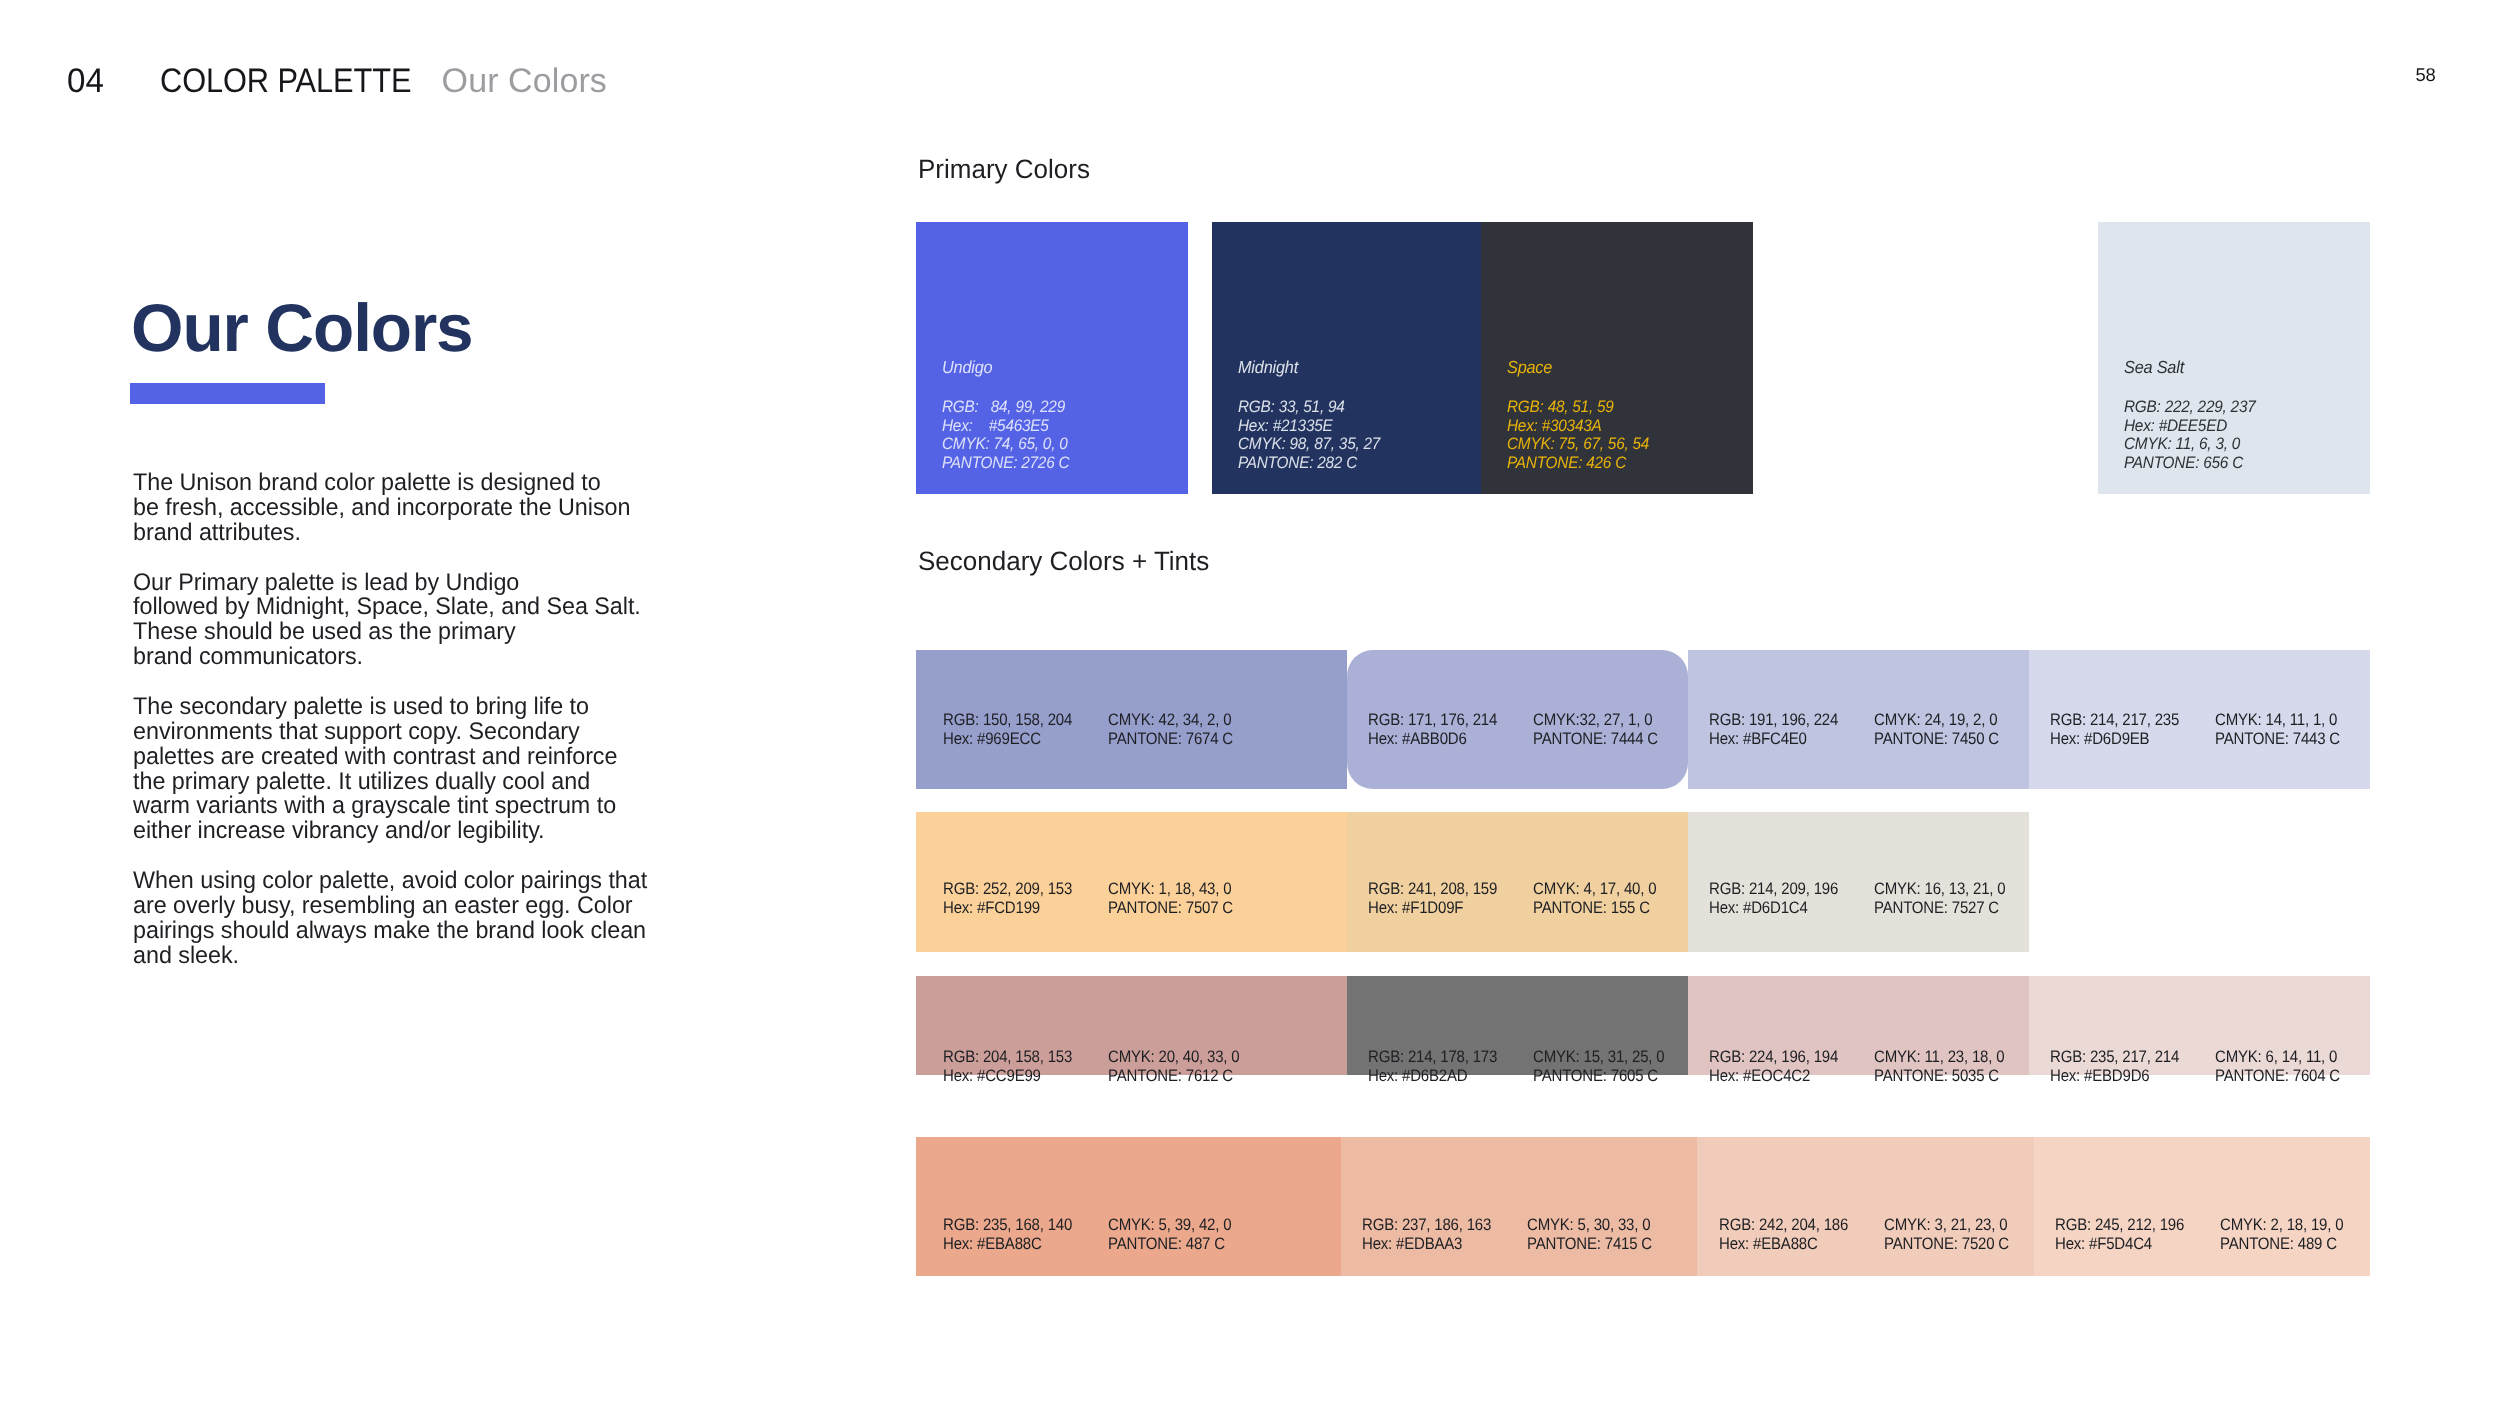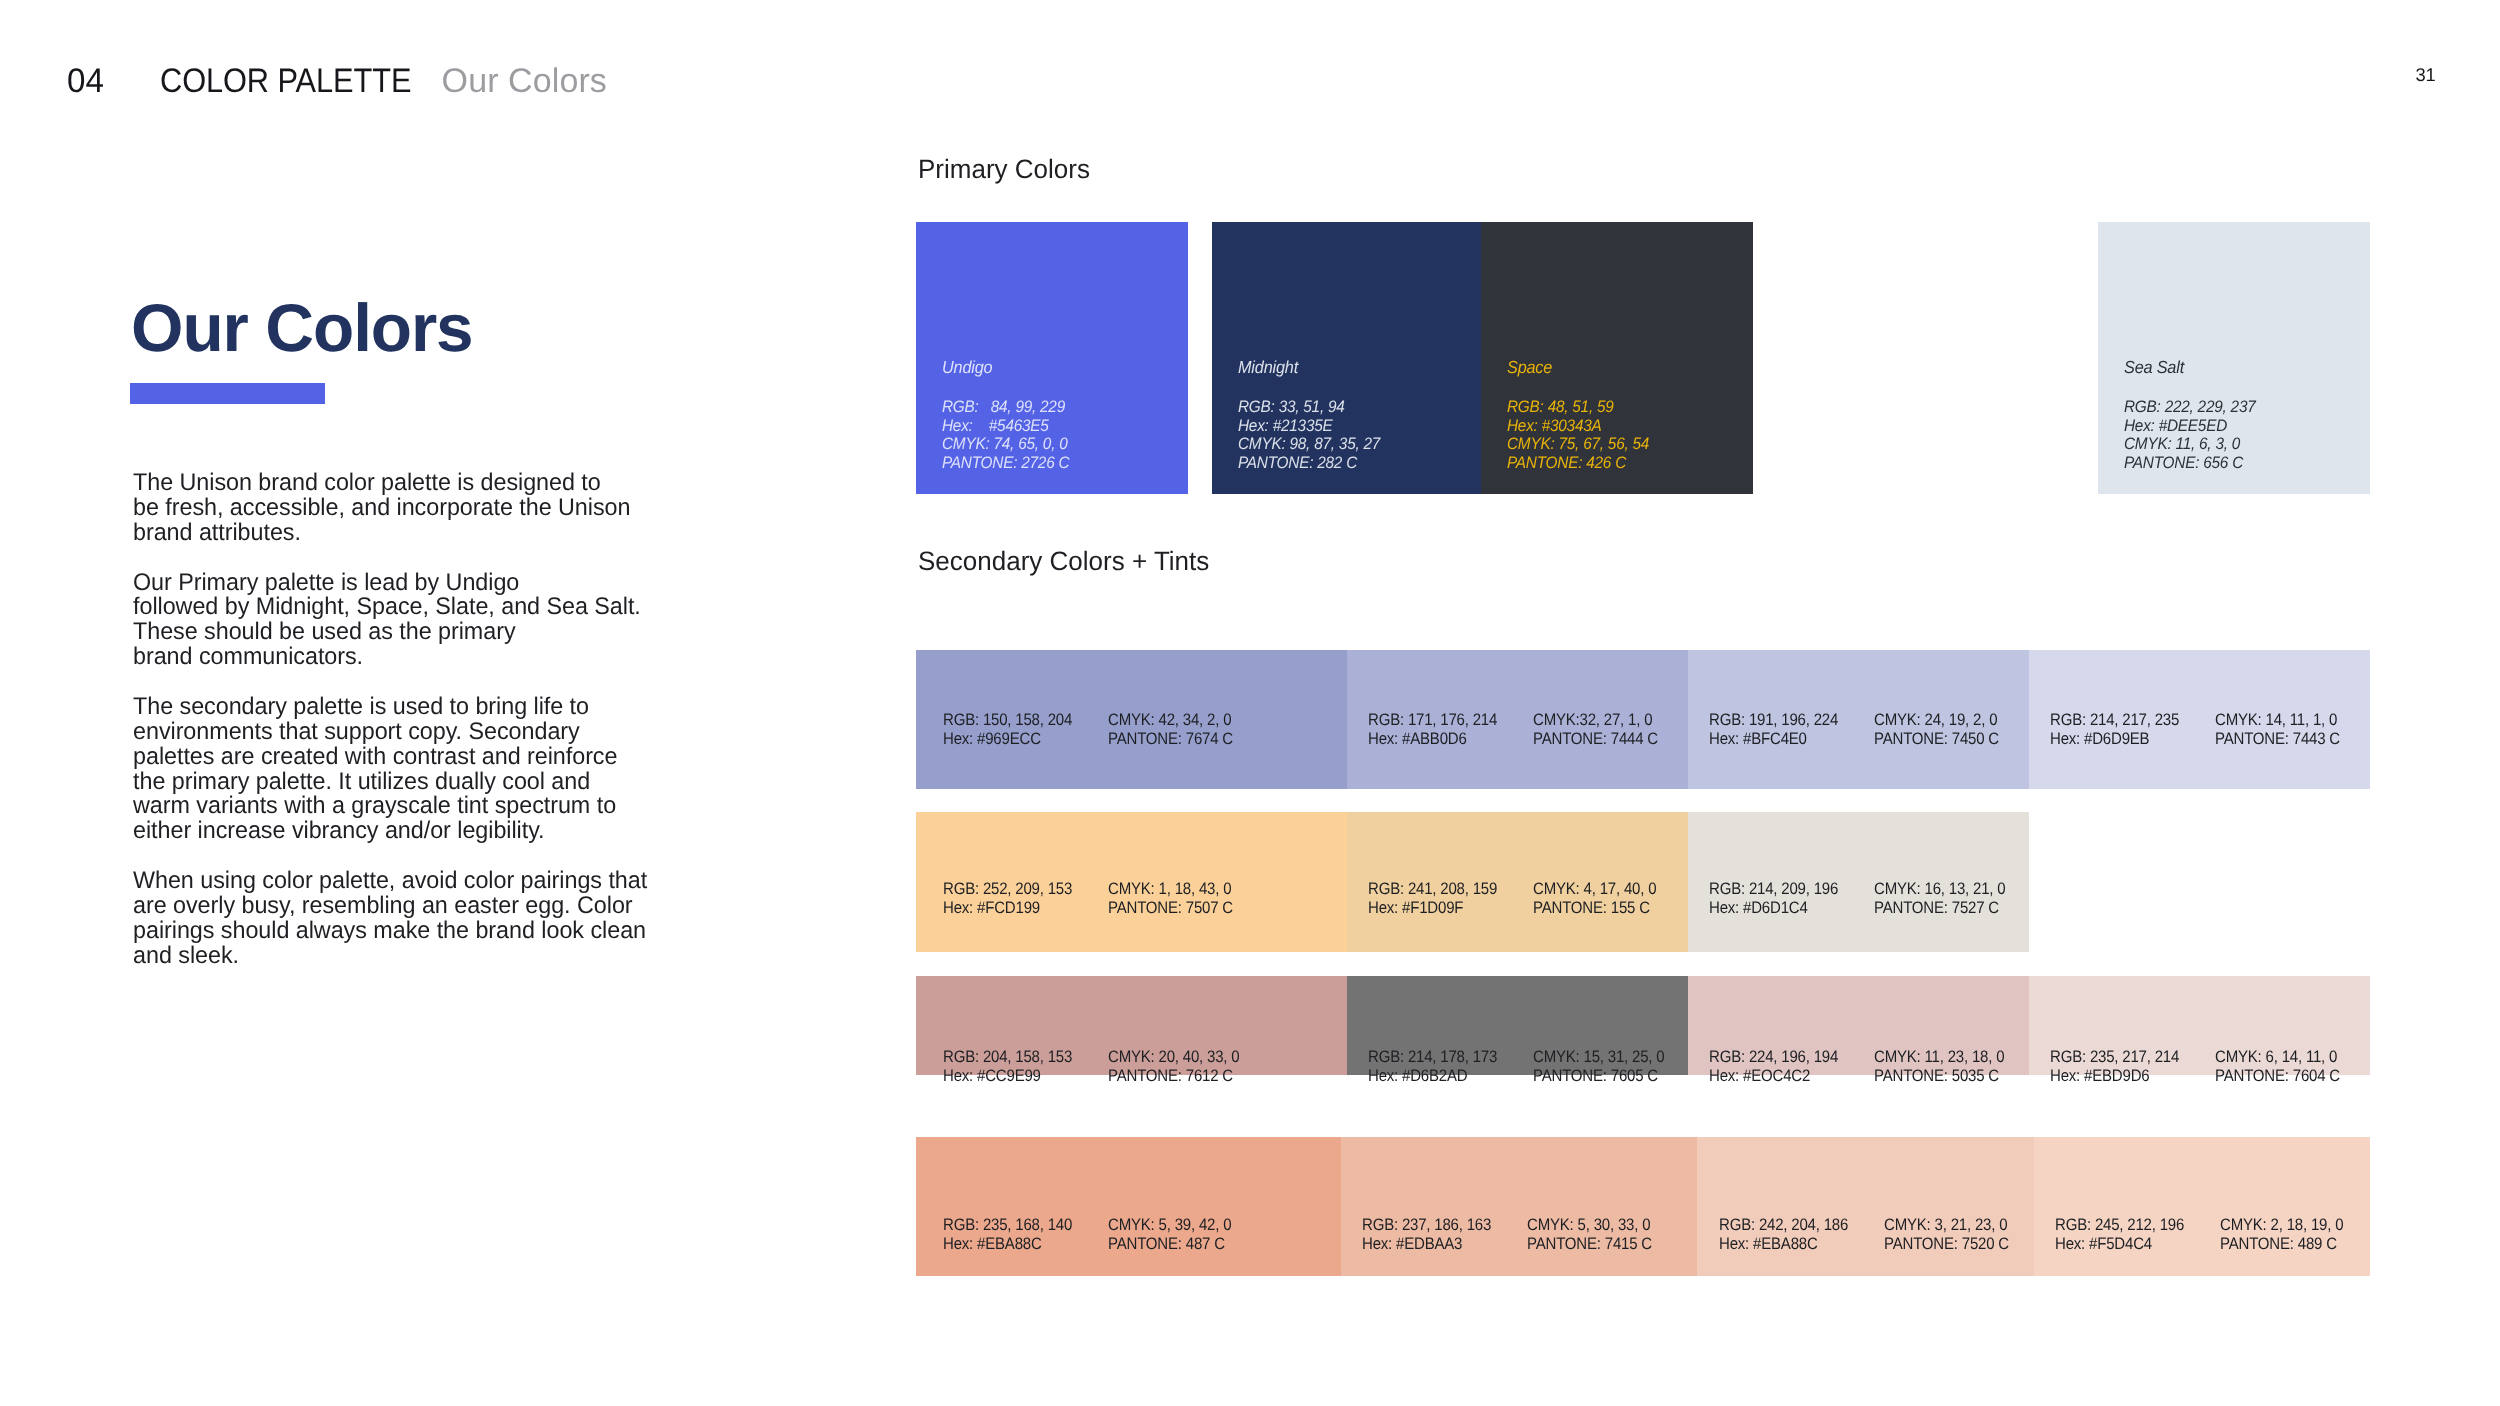--- a/index.html
+++ b/index.html
@@ -65,21 +65,21 @@
 </style>
 </head>
 <body>
 
 <div class="page">
   <div class="hdr">
     <span class="num">04</span>
       <span class="sect">COLOR PALETTE</span>
       <span class="sub">Our Colors</span>
   </div>
-  <div class="pagenum">31</div>
+  <div class="pagenum">58</div>
   <div class="title">Our Colors</div>
   <div class="rule"></div>
   <div class="body">
     <p>The Unison brand color palette is designed to
 be fresh, accessible, and incorporate the Unison
 brand attributes.</p>
     <p>Our Primary palette is lead by Undigo
 followed by Midnight, Space, Slate, and Sea Salt.
 These should be used as the primary
 brand communicators.</p>
@@ -112,21 +112,21 @@
     <div class="swatch" style="left:1182px;background:#DEE5ED;color:#2D3136">
       <div class="sw-name">Sea Salt</div>
       <div class="sw-info"><span>RGB: 222, 229, 237</span><span>Hex: #DEE5ED</span><span>CMYK: 11, 6, 3, 0</span><span>PANTONE: 656 C</span></div>
     </div>
   </div>
   <div class="band r0" style="top:650px;height:139px;">
     <div class="seg" style="width:431px;background:#969ECC;">
       <div class="seg-txt c1"><span>RGB: 150, 158, 204</span><span>Hex: #969ECC</span></div>
       <div class="seg-txt c2"><span>CMYK: 42, 34, 2, 0</span><span>PANTONE: 7674 C</span></div>
     </div>
-    <div class="seg" style="width:341px;background:#ABB0D6;">
+    <div class="seg" style="width:341px;background:#ABB0D6;border-radius:26px;">
       <div class="seg-txt c1"><span>RGB: 171, 176, 214</span><span>Hex: #ABB0D6</span></div>
       <div class="seg-txt c2"><span>CMYK:32, 27, 1, 0</span><span>PANTONE: 7444 C</span></div>
     </div>
     <div class="seg" style="width:341px;background:#BFC4E0;">
       <div class="seg-txt c1"><span>RGB: 191, 196, 224</span><span>Hex: #BFC4E0</span></div>
       <div class="seg-txt c2"><span>CMYK: 24, 19, 2, 0</span><span>PANTONE: 7450 C</span></div>
     </div>
     <div class="seg" style="width:341px;background:#D6D9EB;">
       <div class="seg-txt c1"><span>RGB: 214, 217, 235</span><span>Hex: #D6D9EB</span></div>
       <div class="seg-txt c2"><span>CMYK: 14, 11, 1, 0</span><span>PANTONE: 7443 C</span></div>

